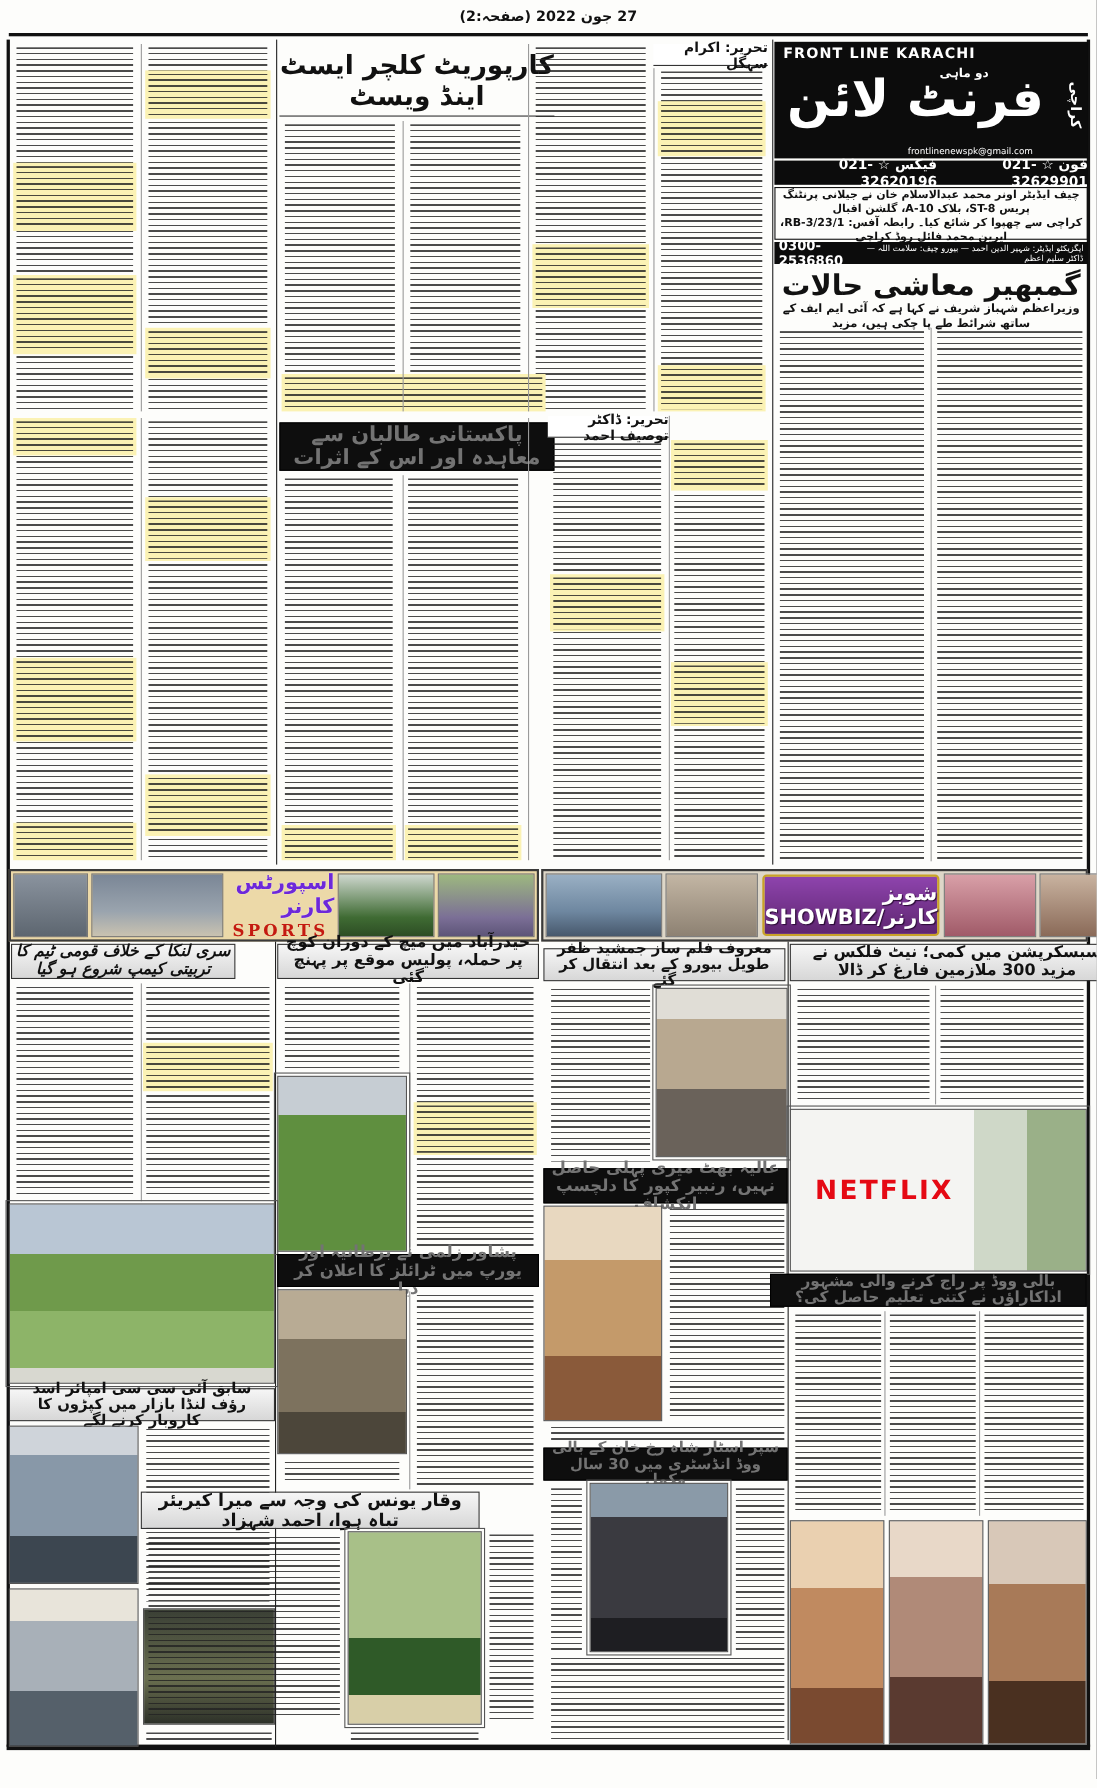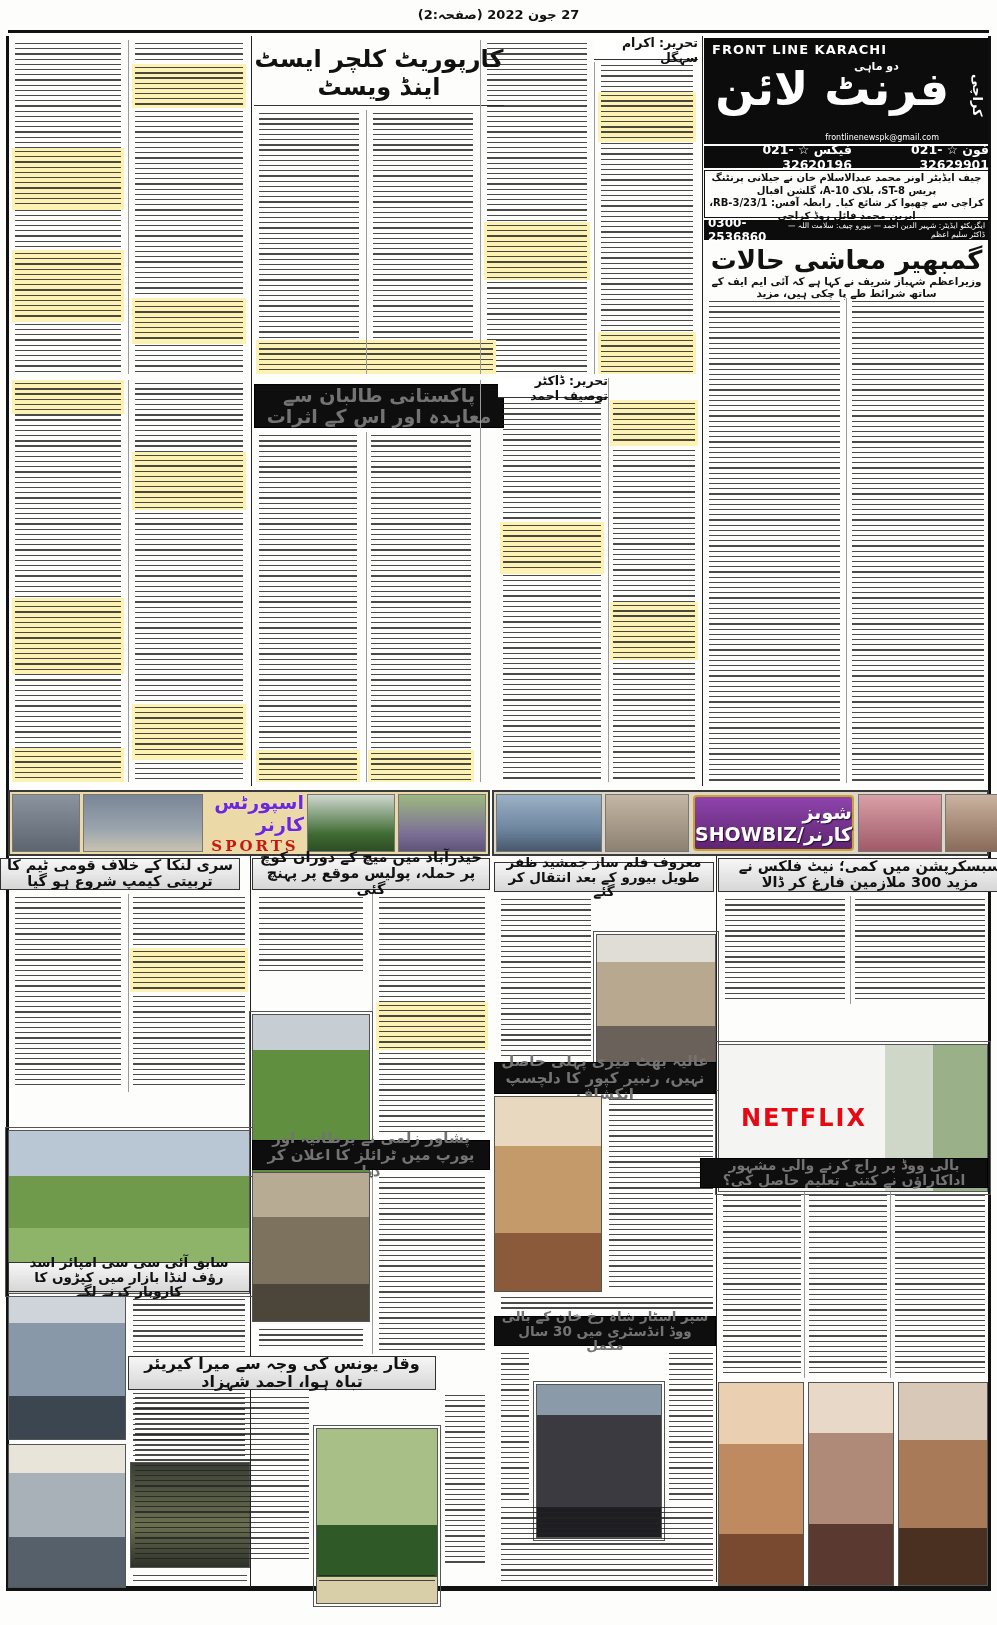--- a/index.html
+++ b/index.html
@@ -19,21 +19,21 @@
   .hbar{position:absolute;display:flex;align-items:center;justify-content:center;text-align:center;
         background:linear-gradient(#f6f6f6,#d7d7d7);border:1px solid #333;font-weight:bold;
         font-size:14.5px;line-height:1.1;padding:1px 3px;box-sizing:border-box;}
   .hbar.dark{background:#0e0e0e;color:#737373;border-color:#000;font-size:15px;}
   .bigHead{position:absolute;display:flex;align-items:center;justify-content:center;text-align:center;
         font-weight:bold;box-sizing:border-box;}
   .byline{position:absolute;display:flex;align-items:center;justify-content:center;font-weight:bold;
         font-size:12.5px;border-bottom:1px solid #333;box-sizing:border-box;background:#fff;}
   
   .photo{position:absolute;border:1px solid #555;box-sizing:border-box;}
-  .framed{outline:1px solid #555;outline-offset:2px;background-clip:padding-box;margin-top:36px;}
+  .framed{outline:1px solid #555;outline-offset:2px;background-clip:padding-box;}
   
   .mastBanner{position:absolute;background:#0c0c0c;color:#fff;}
   .phoneBar{position:absolute;background:#0c0c0c;color:#fff;display:flex;align-items:center;
         justify-content:space-around;font-weight:bold;font-size:12.5px;}
   .pubBox{position:absolute;border:1px solid #111;display:flex;flex-direction:column;justify-content:space-evenly;
         text-align:center;font-weight:bold;font-size:10px;line-height:1.25;box-sizing:border-box;padding:1px 2px;}
   .mobBar{position:absolute;background:#0c0c0c;color:#fff;display:flex;align-items:center;
         justify-content:space-between;padding:0 4px;box-sizing:border-box;}
   
   .banner{position:absolute;border:2px solid #3a3a3a;box-sizing:border-box;display:flex;gap:3px;padding:2px;align-items:stretch;}
@@ -152,21 +152,21 @@
     <div class="bphoto" style="width:82px;background:linear-gradient(#c3b6a4,#8d8172);"></div>
     <div class="bcenter" style="background:linear-gradient(#8e44ad,#5e2570);border:2px solid #c9a227;border-radius:4px;margin:1px;">
       <div class="ur" style="color:#fff;font-weight:bold;font-size:19px;text-shadow:1px 1px 1px #2a0a35;">شوبز کارنر/SHOWBIZ</div>
     </div>
     <div class="bphoto" style="width:82px;background:linear-gradient(#d9a0a8,#a05a68);"></div>
     <div class="bphoto" style="width:82px;background:linear-gradient(#c9b3a0,#8a6a58);"></div>
   </div>
 
   <div class="vb" style="left:250px;top:856px;height:732px;"></div>
 
-  <div class="hbar ur" style="left:0;top:858px;width:240px;height:32px;">سری لنکا کے خلاف قومی ٹیم کا تربیتی کیمپ شروع ہو گیا</div>
+  <div class="hbar ur" style="left:10px;top:858px;width:204px;height:32px;font-style:italic;">سری لنکا کے خلاف قومی ٹیم کا تربیتی کیمپ شروع ہو گیا</div>
   <div class="hbar ur" style="left:252px;top:858px;width:238px;height:32px;">حیدرآباد میں میچ کے دوران کوچ پر حملہ، پولیس موقع پر پہنچ گئی</div>
 
   <div class="ft" style="left:12px;top:894px;width:112px;height:196px;"></div>
   <div class="ft" style="left:130px;top:894px;width:118px;height:196px;"></div>
   <div class="ft y" style="left:130px;top:948px;width:118px;height:44px;"></div>
   <div class="vl" style="left:128px;top:894px;height:198px;"></div>
   <div class="vl" style="left:372px;top:894px;height:240px;"></div>
   <div class="vl" style="left:372px;top:1174px;height:180px;"></div>
 
   <div class="photo framed" style="left:8px;top:1094px;width:242px;height:164px;background:linear-gradient(#b9c6d4 0 28%,#6f9a4b 28% 60%,#8db468 60% 92%,#d8d8d0 92%);"></div>

